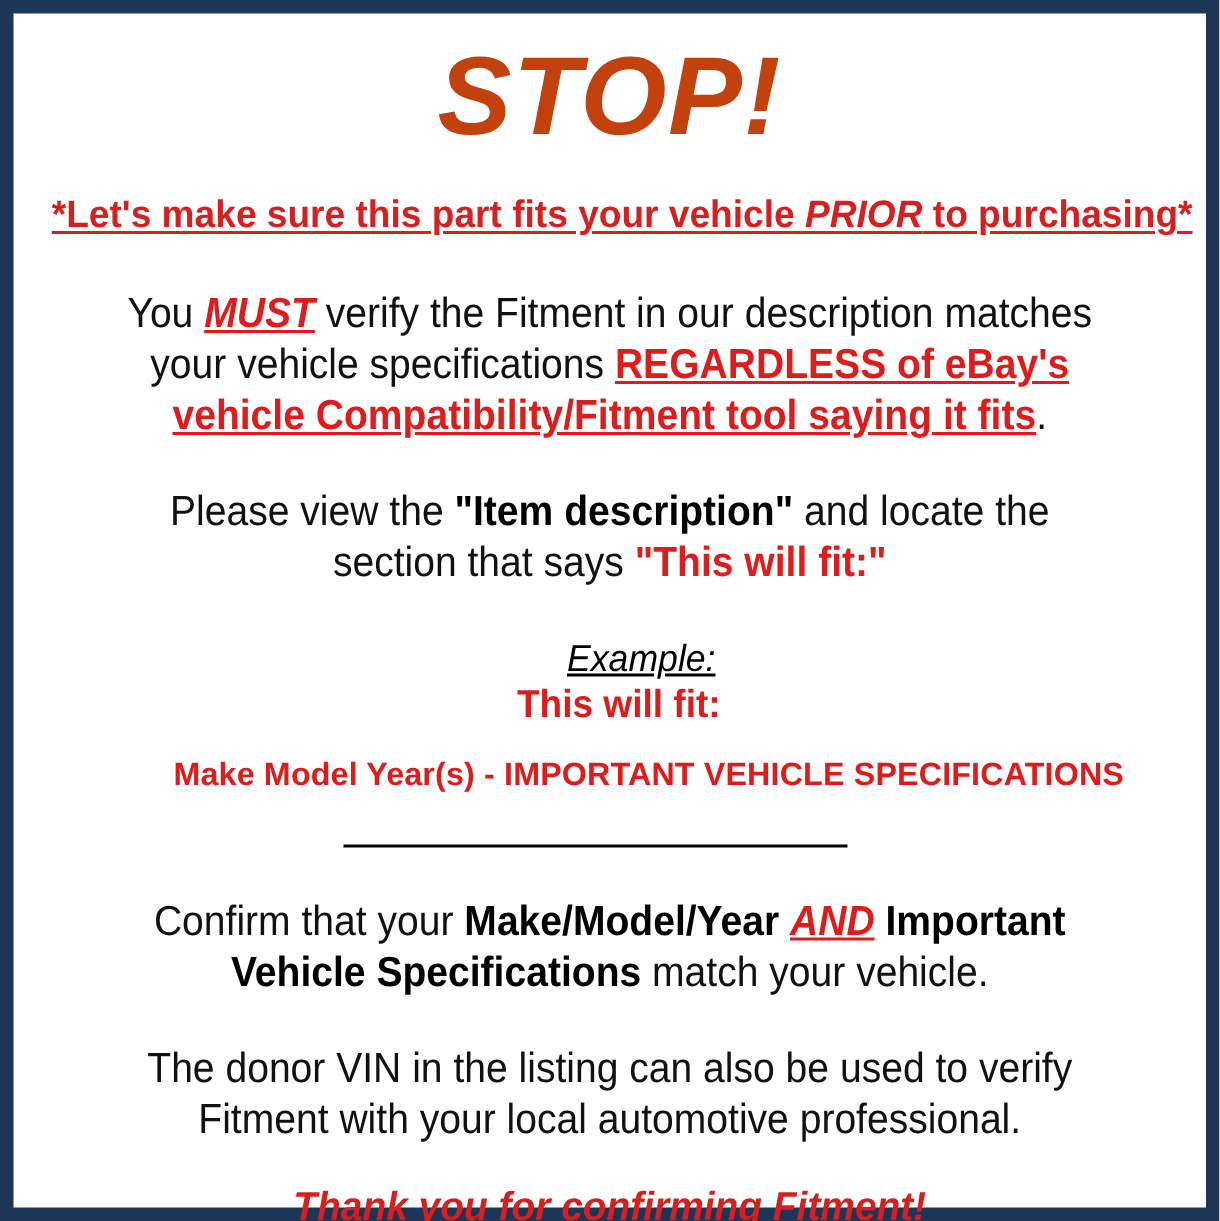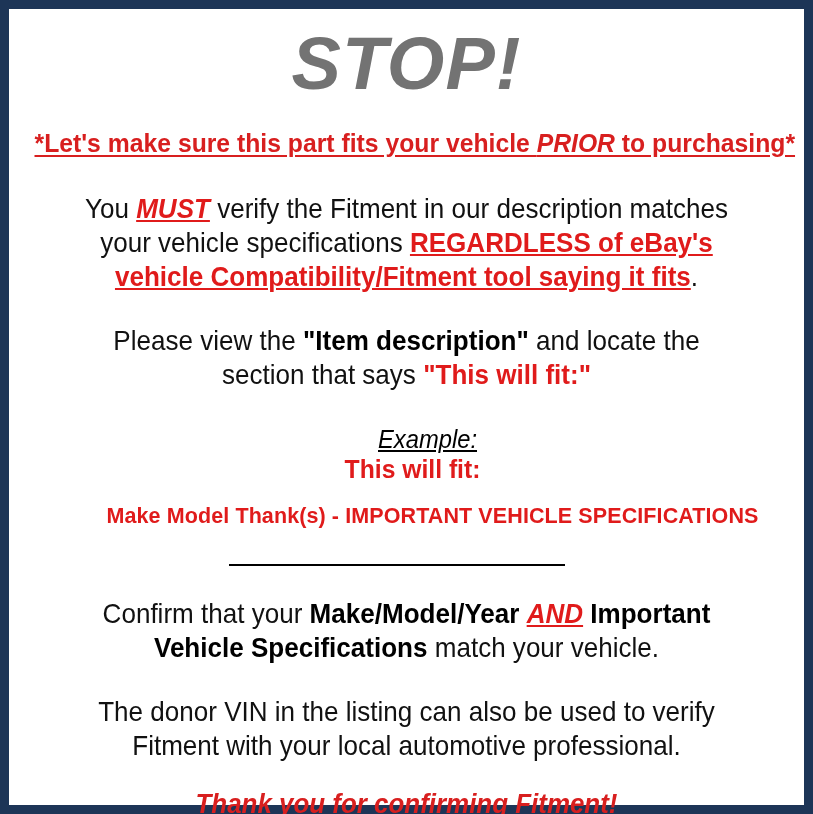--- a/index.html
+++ b/index.html
@@ -31,21 +31,21 @@
     display: block;
     text-align: center;
     color: #000000;
   }
 
   
   .stop-title {
     font-size: 74px;
     font-weight: bold;
     font-style: italic;
-    color: #737373;
+    color: #c2410c;
     letter-spacing: 1px;
     line-height: 1;
     margin: 18px 0 0 0;
     text-align: center;
     font-family: "Liberation Sans", "DejaVu Sans", sans-serif;
   }
 
   
   .subheading {
     font-size: 25.5px;
@@ -169,21 +169,21 @@
 
     <div class="subheading"><span>*Let's make sure this part fits your vehicle </span><span class="ital">PRIOR</span><span> to purchasing*</span></div>
 
     <div class="body-para para-must"><span>You </span><span class="em-red-bold-ital-ul">MUST</span><span> verify the Fitment in our description matches your vehicle specifications </span><span class="em-red-bold-ul">REGARDLESS of eBay's vehicle Compatibility/Fitment tool saying it fits</span><span>.</span></div>
 
     <div class="body-para para-view"><span>Please view the </span><span class="em-bold">"Item description"</span><span> and locate the section that says </span><span class="em-red-bold">"This will fit:"</span></div>
 
     <div class="example-block">
       <div class="example-label">Example:</div>
       <div class="example-fit">This will fit:</div>
-      <div class="example-spec">Make Model Thank(s) - IMPORTANT VEHICLE SPECIFICATIONS</div>
+      <div class="example-spec">Make Model Year(s) - IMPORTANT VEHICLE SPECIFICATIONS</div>
     </div>
 
     <div class="divider-wrap">
       <span class="divider-line"></span>
     </div>
 
     <div class="body-para para-confirm"><span>Confirm that your </span><span class="em-bold">Make/Model/Year</span><span> </span><span class="em-red-bold-ital-ul">AND</span><span> </span><span class="em-bold">Important Vehicle Specifications</span><span> match your vehicle.</span></div>
 
     <div class="body-para para-vin">The donor VIN in the listing can also be used to verify Fitment with your local automotive professional.</div>
 

